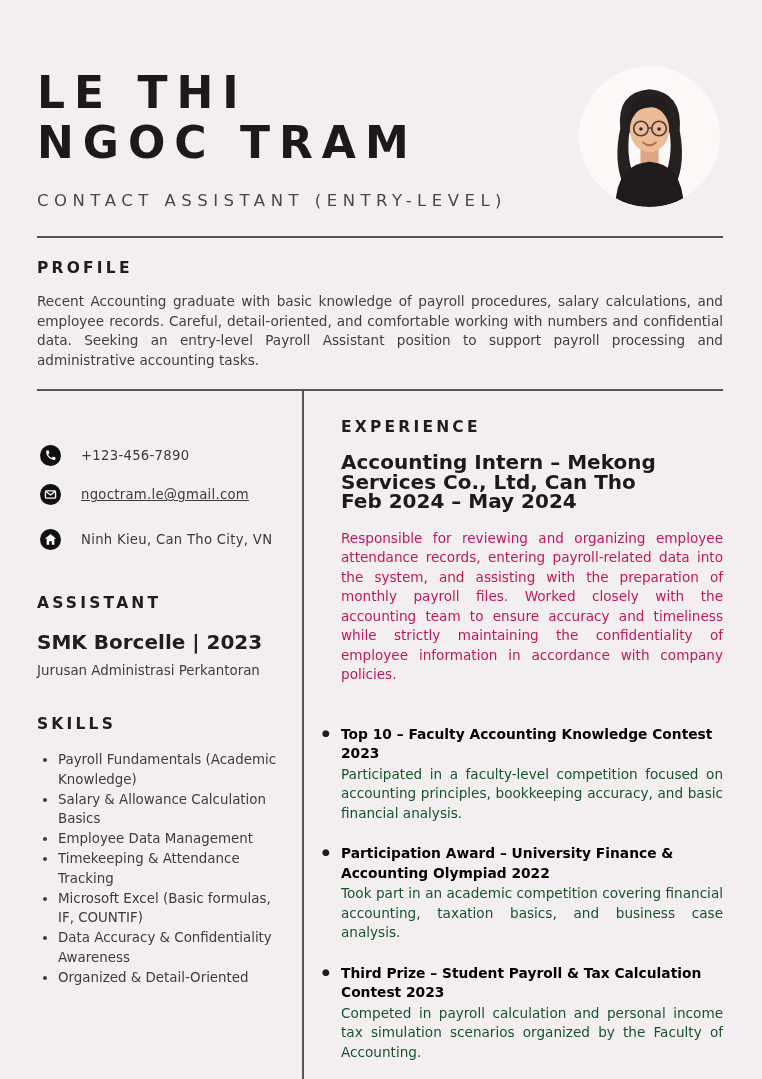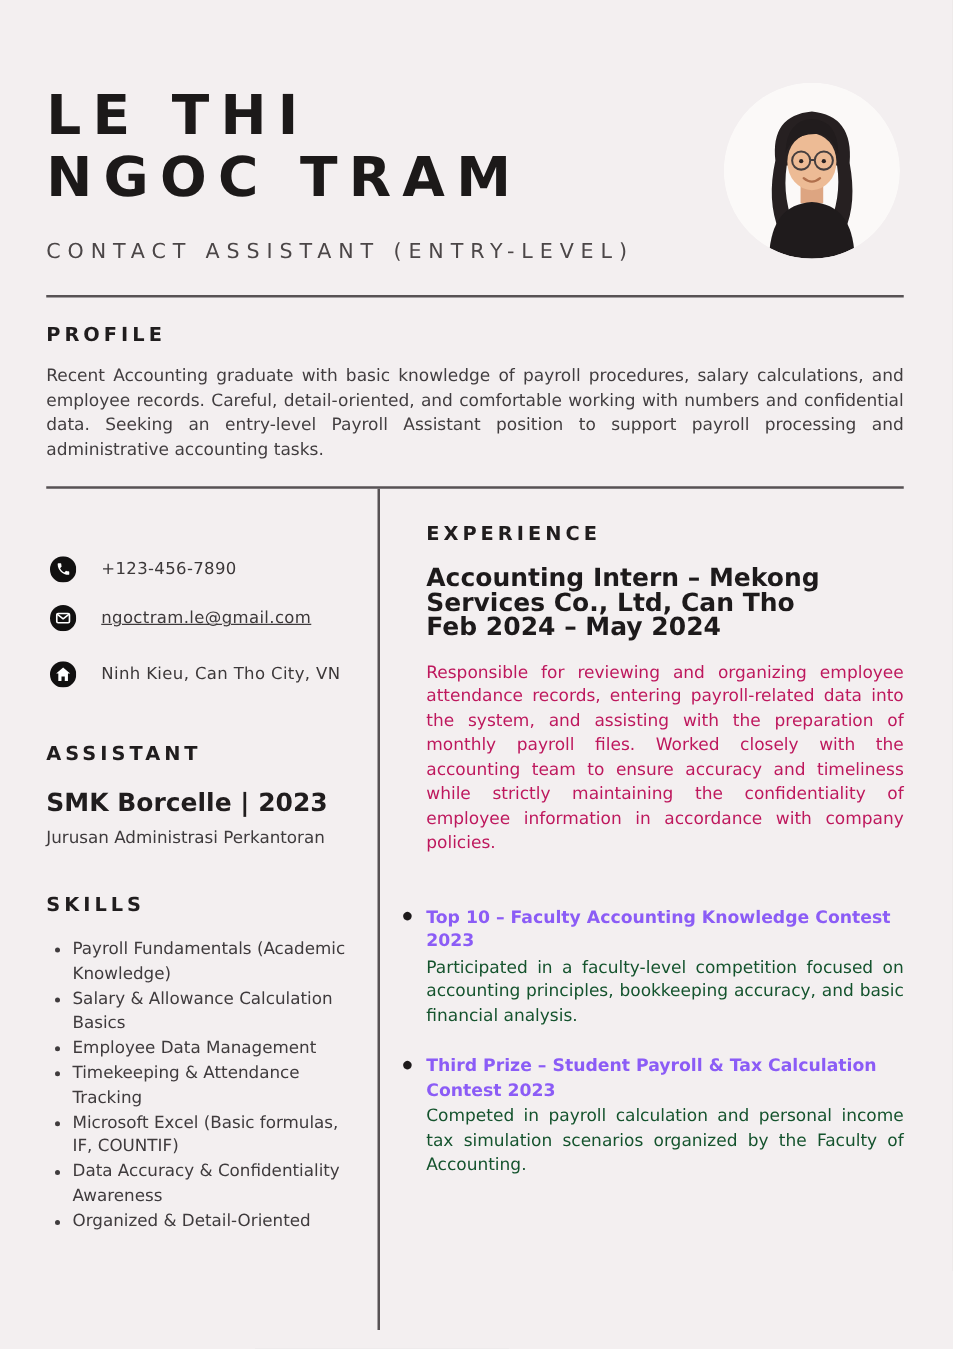--- a/index.html
+++ b/index.html
@@ -170,21 +170,21 @@
     position: absolute;
     left: -19px;
     top: 3px;
     font-size: 9px;
     color: #1d1a1b;
   }
   .achv-title {
     font-size: 13.8px;
     font-weight: 700;
     line-height: 19.5px;
-    color: #8b5cf6;
+    color: #000000;
   }
   .achv-desc {
     font-size: 13.6px;
     line-height: 19.5px;
     text-align: justify;
     color: #14532d;
     margin-top: 1px;
   }
 </style>
 </head>
@@ -303,20 +303,24 @@
         <p class="exp-desc">Responsible for reviewing and organizing employee attendance records, entering payroll-related data into the system, and assisting with the preparation of monthly payroll files. Worked closely with the accounting team to ensure accuracy and timeliness while strictly maintaining the confidentiality of employee information in accordance with company policies.</p>
       </div>
 
       <div class="achievement">
         <ul class="achv-list">
           <li class="achv-item">
             <div class="achv-title">Top 10 – Faculty Accounting Knowledge Contest 2023</div>
             <div class="achv-desc">Participated in a faculty-level competition focused on accounting principles, bookkeeping accuracy, and basic financial analysis.</div>
           </li>
           <li class="achv-item">
+            <div class="achv-title">Participation Award – University Finance &amp; Accounting Olympiad 2022</div>
+            <div class="achv-desc">Took part in an academic competition covering financial accounting, taxation basics, and business case analysis.</div>
+          </li>
+          <li class="achv-item">
             <div class="achv-title">Third Prize – Student Payroll &amp; Tax Calculation Contest 2023</div>
             <div class="achv-desc">Competed in payroll calculation and personal income tax simulation scenarios organized by the Faculty of Accounting.</div>
           </li>
         </ul>
       </div>
 
     </div>
   </div>
 
 </div>

